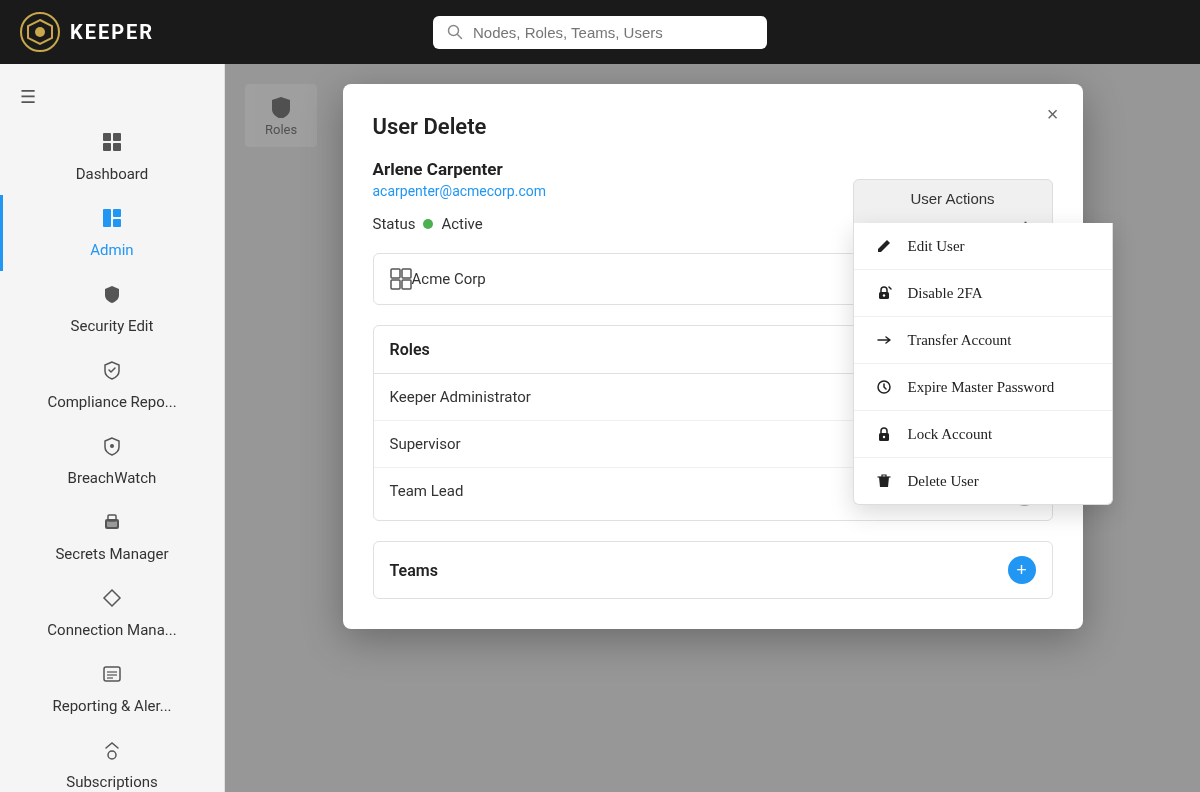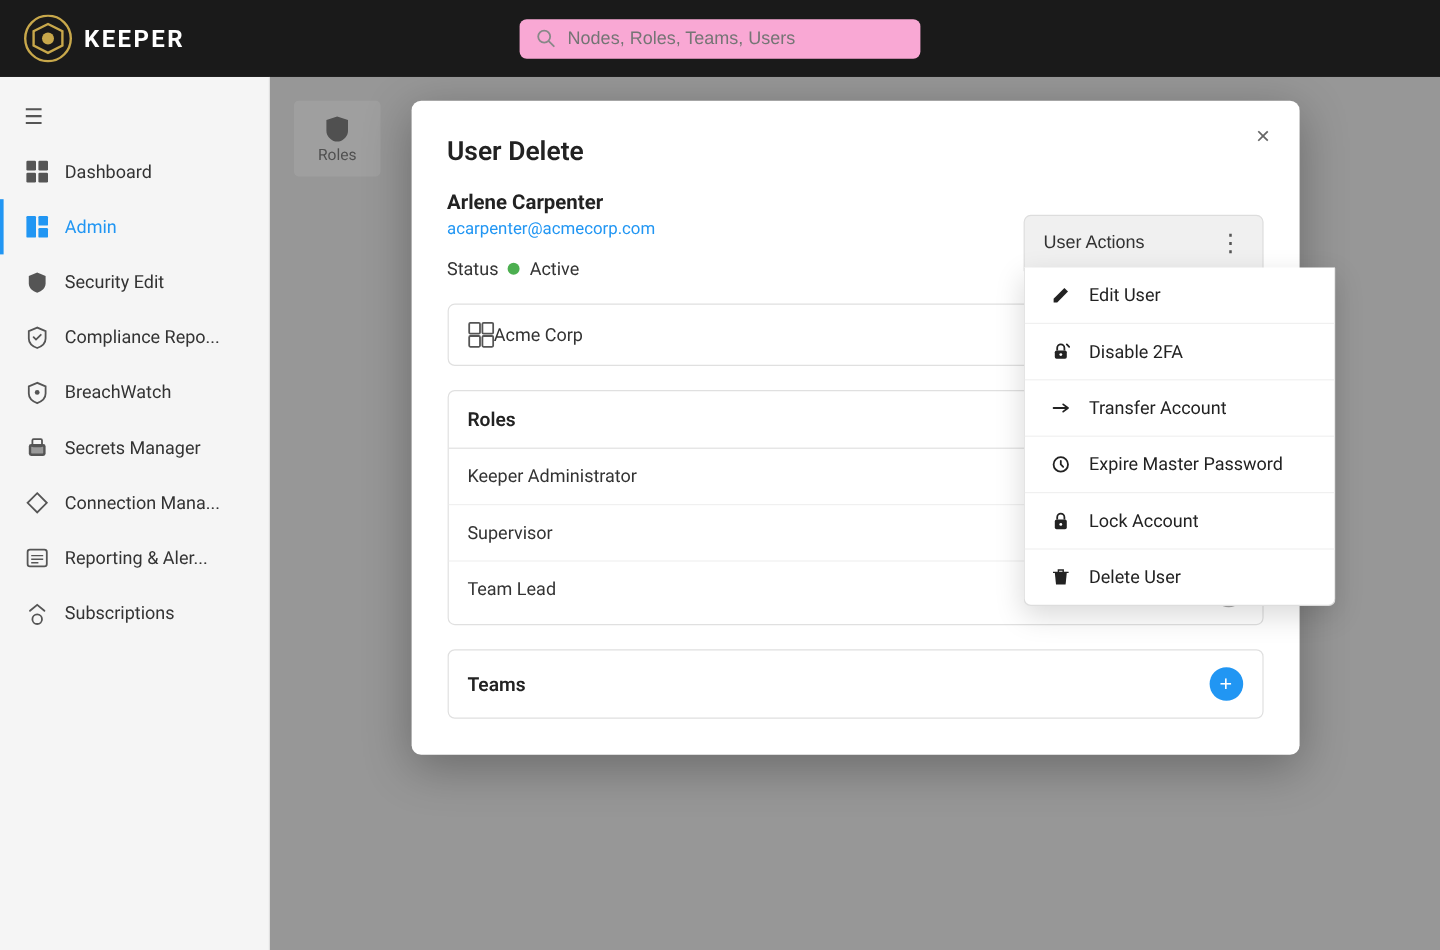--- a/index.html
+++ b/index.html
@@ -38,21 +38,21 @@
       font-weight: 700;
       letter-spacing: 2px;
       text-transform: uppercase;
     }
     .search-bar {
       flex: 1;
       max-width: 400px;
       margin: 0 auto;
       display: flex;
       align-items: flex-start;
-      background: #f9a8d4;
+      background: #ffffff;
       border-radius: 6px;
       padding: 8px 14px;
       gap: 10px;
       position: absolute;
       left: 50%;
       transform: translateX(-50%);
     }
     .search-input {
       border: none;
       outline: none;
@@ -83,20 +83,21 @@
     }
     .sidebar-item {
       display: flex;
       align-items: center;
       gap: 12px;
       padding: 12px 20px;
       cursor: pointer;
       color: #333;
       font-size: 15px;
       position: relative;
+      flex-direction: column;
     }
     .sidebar-item.active {
       color: #2196f3;
       background: transparent;
     }
     .sidebar-item.active::after {
       content: '';
       position: absolute;
       left: 0;
       top: 0;
@@ -228,40 +229,42 @@
       gap: 10px;
       padding: 10px 16px;
       background: #f0f0f0;
       border: 1px solid #ddd;
       border-radius: 6px 6px 0 0;
       cursor: pointer;
       font-size: 15px;
       font-weight: 500;
       color: #333;
       min-width: 200px;
+      flex-direction: column;
     }
     .three-dots {
       margin-left: auto;
       font-size: 20px;
       color: #555;
     }
 
     
     .dropdown-menu {
       position: absolute;
       top: 44px;
       left: 0;
       right: 0;
       background: white;
       border: 1px solid #ddd;
       border-top: none;
       border-radius: 0 0 6px 6px;
       box-shadow: 0 8px 24px rgba(0,0,0,0.15);
       z-index: 200;
       min-width: 260px;
+      font-family: Liberation Serif, serif;
     }
     .dropdown-item {
       display: flex;
       align-items: center;
       gap: 14px;
       padding: 13px 20px;
       cursor: pointer;
       font-size: 15px;
       color: #222;
       border-bottom: 1px solid #f0f0f0;

